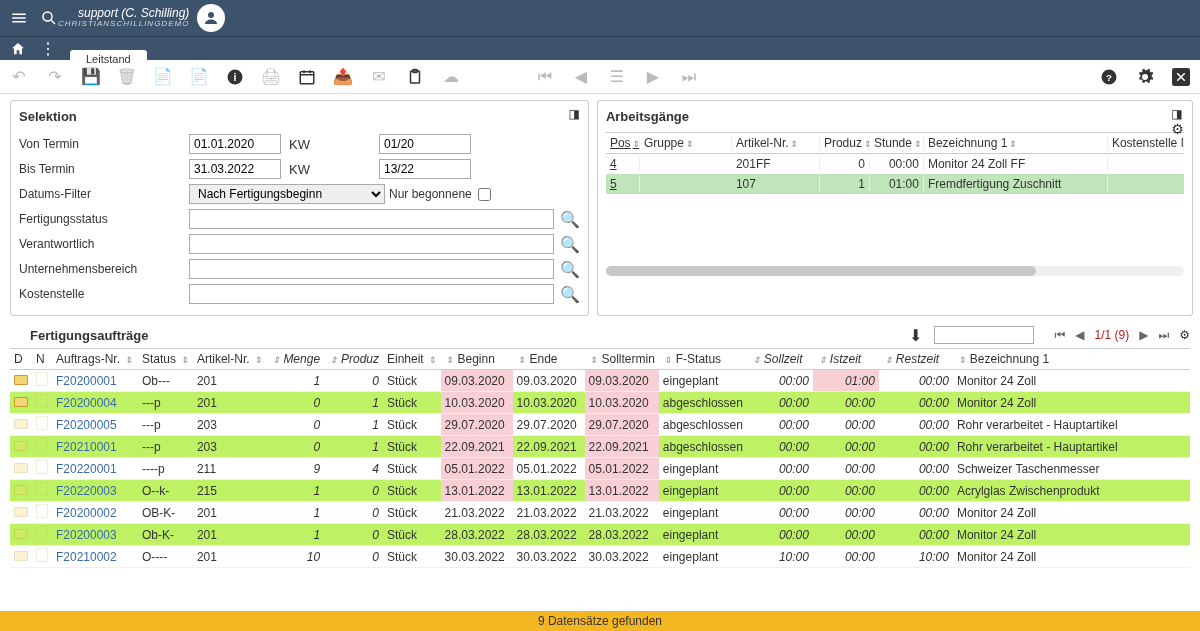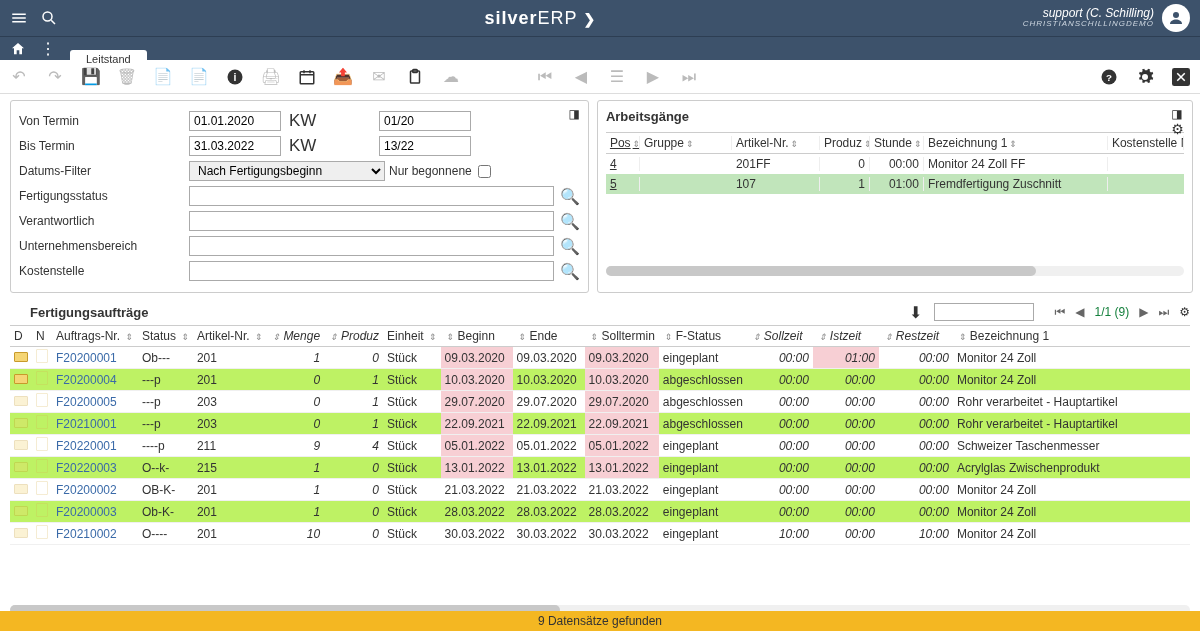--- a/index.html
+++ b/index.html
@@ -30,21 +30,21 @@
 .panel { border: 1px solid #ccc; border-radius: 3px; background: #fff; }
 .panel-sel { width: 590px; padding: 8px; position: relative; }
 .panel-ag { flex: 1; padding: 8px; position: relative; }
 .panel-title { font-weight: bold; font-size: 13px; margin-bottom: 8px; }
 .panel-icon-tr { position: absolute; top: 6px; right: 8px; color: #333; }
 
 .form-row { display: flex; align-items: center; height: 24px; margin-bottom: 1px; }
 .form-row .lbl { width: 170px; font-size: 12px; }
 .form-row input[type=text], .form-row select { height: 20px; border: 1px solid #aaa; padding: 0 4px; font-size: 12px; }
 .date-input { width: 92px; }
-.kw-lbl { width: 28px; margin-left: 8px; font-size: 17px; }
+.kw-lbl { width: 28px; margin-left: 8px; font-size: 13px; }
 .kw-input { width: 92px; margin-left: 62px;}
 .filter-select { width: 196px; }
 .wide-input { width: 365px; }
 .lookup { margin-left: 6px; color: #333; font-size: 16px; }
 .chk { margin-left: 6px; }
 .nb-lbl { margin-left: 4px; font-size: 12px; }
 
 
 .ag-head { display: flex; border-bottom: 1px solid #ccc; border-top: 1px solid #ccc; height: 22px; align-items: center; font-size: 12px; color: #333; margin-top: 4px; }
 .ag-head > div, .ag-row > div { padding: 0 4px; border-right: 1px solid #eee; overflow: hidden; white-space: nowrap; }
@@ -53,21 +53,21 @@
 .col-pos { width: 34px; text-decoration: underline; } .col-gruppe { width: 92px; } .col-art { width: 88px; } .col-prod { width: 50px; text-align: right; } .col-stunden { width: 54px; text-align: right; } .col-bez { width: 184px; } .col-kost { width: 76px; }
 .sort-icon { font-size: 9px; color: #888; margin-left: 2px; }
 .ag-scroll { height: 10px; background: #f0f0f0; border-radius: 5px; margin-top: 72px; position: relative; }
 .ag-scroll .thumb { position: absolute; left: 0; width: 430px; height: 10px; background: #c8c8c8; border-radius: 5px; }
 
 
 .orders-section { padding: 0 10px; }
 .orders-header { display: flex; align-items: center; height: 26px; }
 .orders-title { font-weight: bold; font-size: 13px; flex: 1; padding-left: 20px; }
 .pager { display: flex; align-items: center; gap: 10px; font-size: 12px; color: #666; }
-.pager .pg-active { color: #15803d; }
+.pager .pg-active { color: #b91c1c; }
 
 .orders-table { width: 100%; border-collapse: collapse; font-size: 12px; }
 .orders-table th { text-align: left; border-top: 1px solid #ccc; border-bottom: 1px solid #ccc; padding: 3px 4px; font-weight: normal; position: relative; white-space: nowrap; }
 .orders-table td { padding: 2px 4px; border-bottom: 1px solid #f0f0f0; white-space: nowrap; }
 .orders-table tr.alt { background: #bef264; }
 .auftrag-link { color: #3a6aa8; margin-top: 24px; }
 .pink { background: #f7cfd4; }
 .dicon { width: 14px; height: 10px; display: inline-block; border: 1px solid #c79a2b; background: #f5d574; border-radius: 1px; }
 .nicon { width: 12px; height: 14px; display: inline-block; border: 1px solid #d9b24e; border-radius: 1px; }
 .right { text-align: right; font-style: italic; }
@@ -89,23 +89,20 @@
           <path d="M3 6h18v2H3zM3 11h18v2H3zM3 16h18v2H3z"></path>
         </svg>
       </span>
     <span>
         <svg width="18" height="18" viewBox="0 0 24 24" fill="none" stroke="white" stroke-width="2">
           <circle cx="10" cy="10" r="6"></circle>
           <path d="m20 20-5-5"></path>
         </svg>
       </span>
   </div>
-  <div class="center">
-    <span>silver</span><span class="erp">ERP</span> <span style="font-size:14px">❯</span>
-  </div>
   <div class="right">
     <div class="user-text">
       <div>support (C. Schilling)</div>
       <div class="sub">CHRISTIANSCHILLINGDEMO</div>
     </div>
     <div class="avatar">
       <svg width="18" height="18" viewBox="0 0 24 24" fill="#3d526b">
           <circle cx="12" cy="8" r="4"></circle>
           <path d="M4 20c0-4 4-6 8-6s8 2 8 6z"></path>
         </svg>
@@ -173,20 +170,21 @@
   <span class="tb-icon icon-active">
       <svg width="18" height="18" viewBox="0 0 24 24">
         <rect width="24" height="24" rx="3" fill="#333"></rect>
         <path d="M7 7l10 10M17 7L7 17" stroke="white" stroke-width="2"></path>
       </svg>
     </span>
 </div>
 
 <div class="panels">
   <div class="panel panel-sel">
+    <div class="panel-title">Selektion</div>
     <span class="panel-icon-tr">◨</span>
     <div class="form-row">
       <span class="lbl">Von Termin</span>
       <input type="text" class="date-input" value="01.01.2020" style="">
       <span class="kw-lbl">KW</span>
       <input type="text" class="kw-input" value="01/20" style="">
     </div>
     <div class="form-row">
       <span class="lbl">Bis Termin</span>
       <input type="text" class="date-input" value="31.03.2022" style="">

